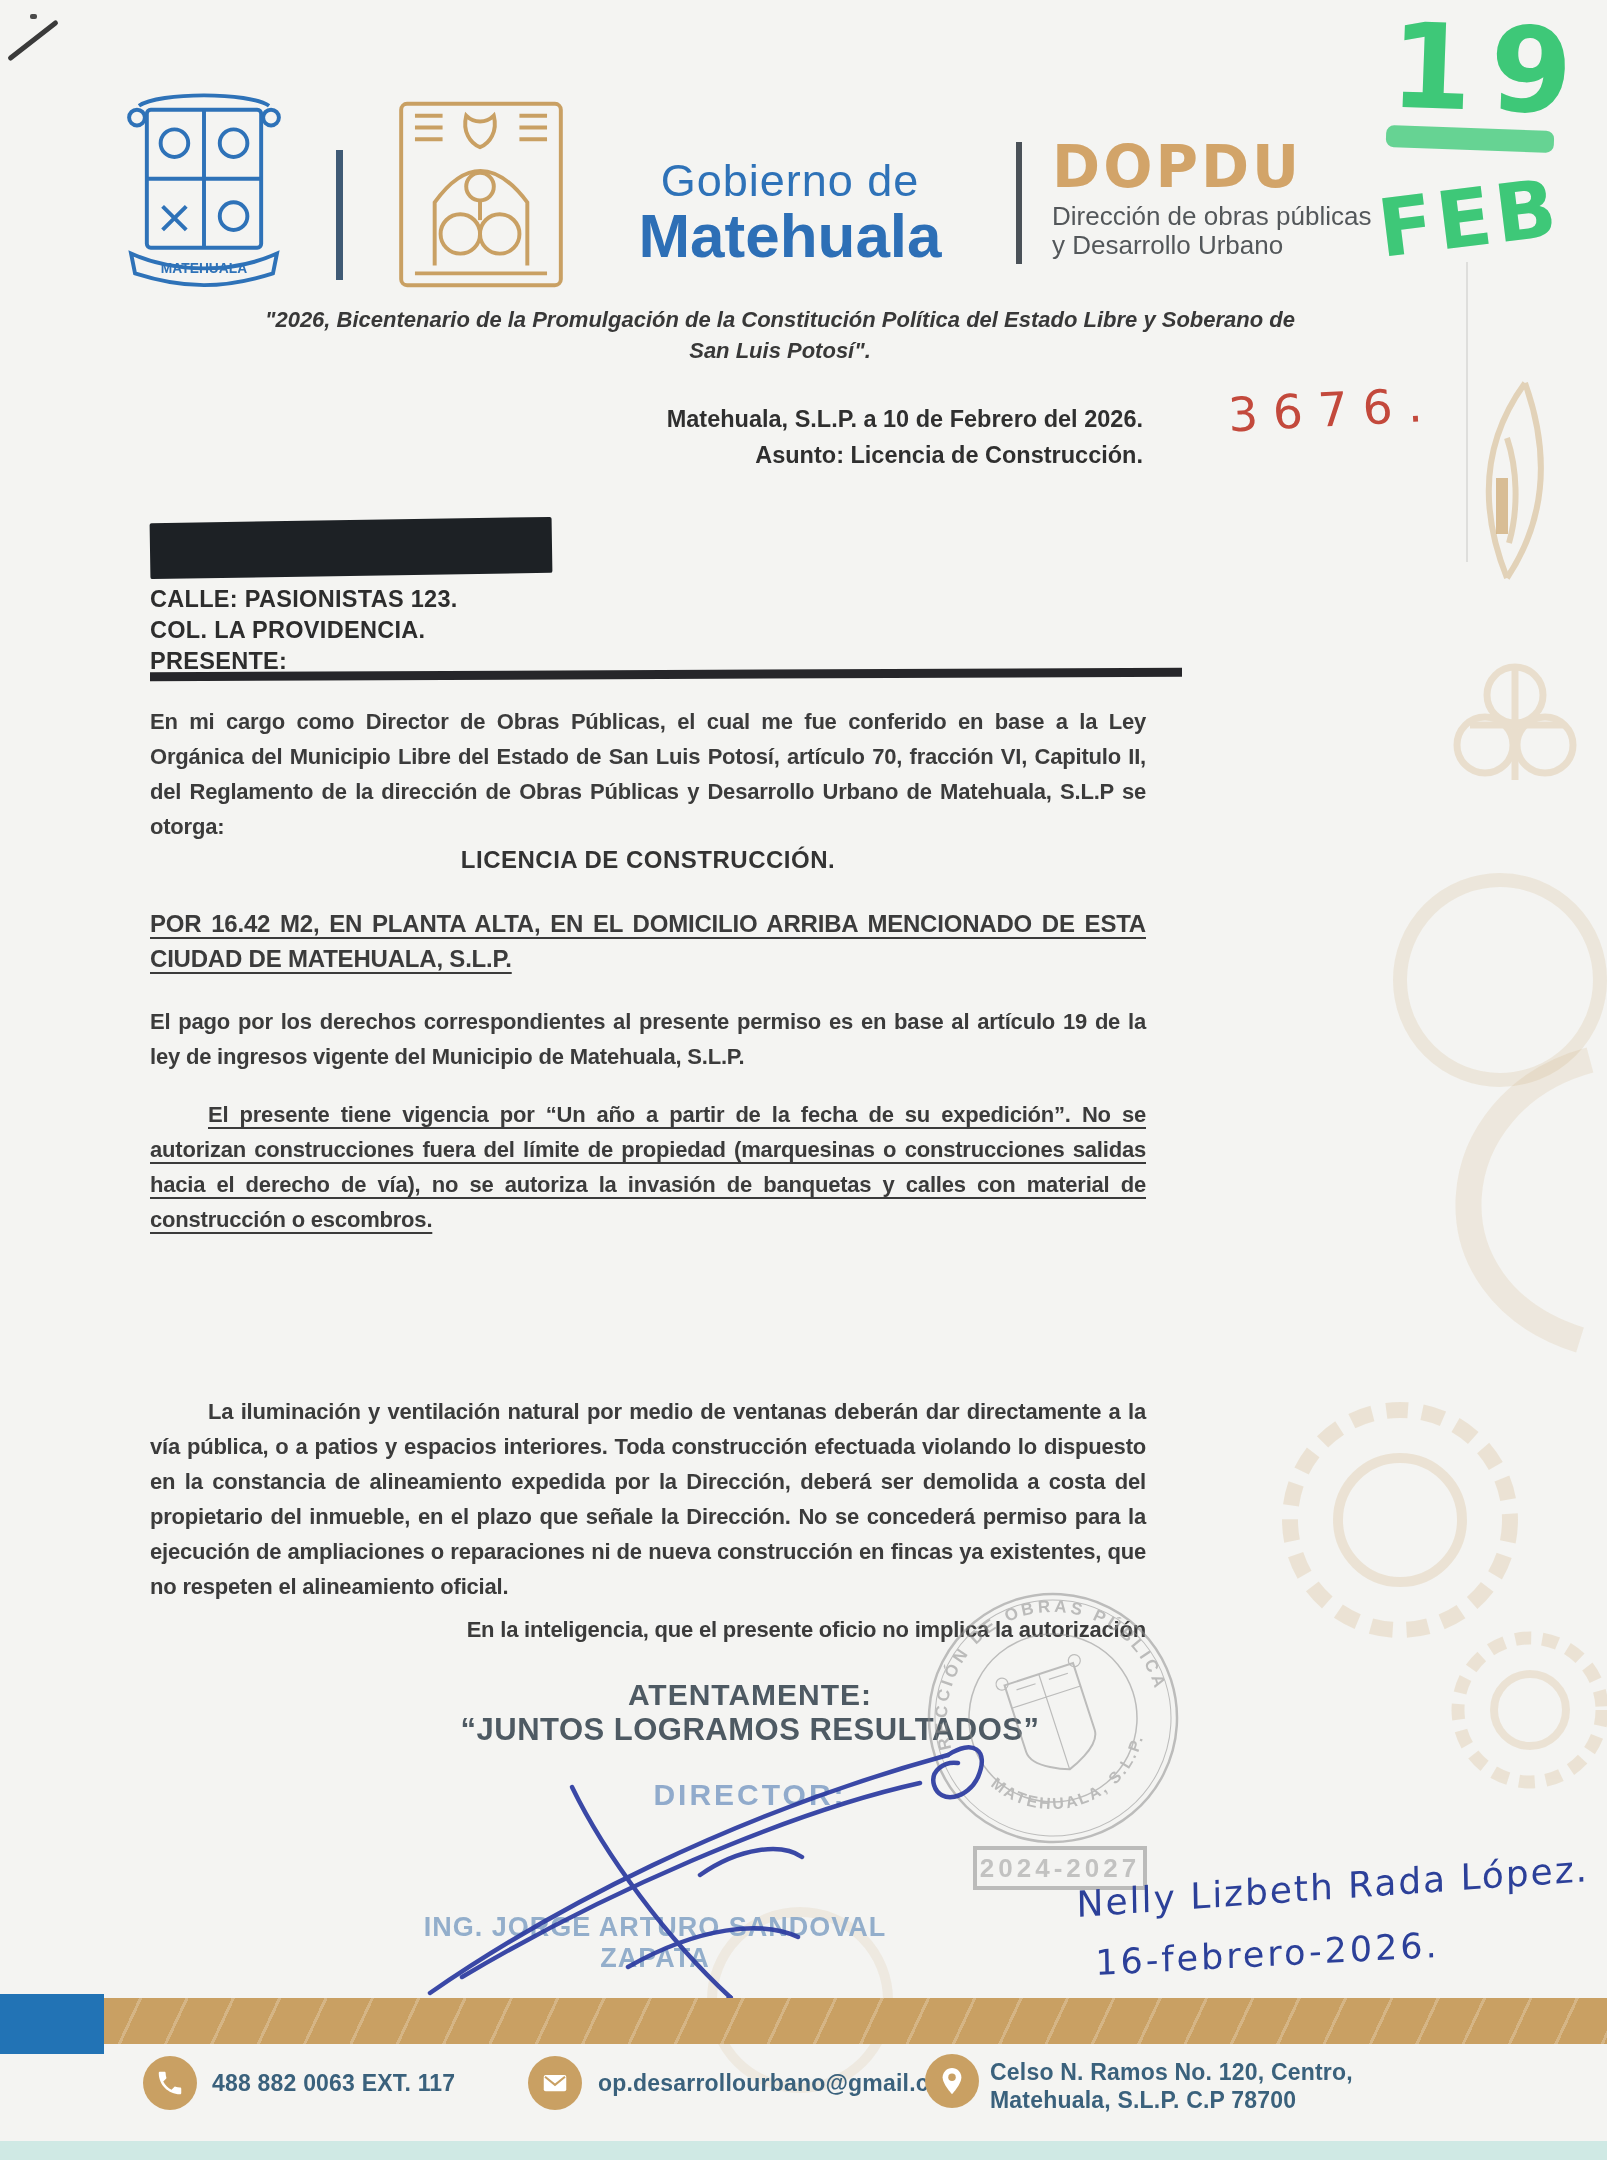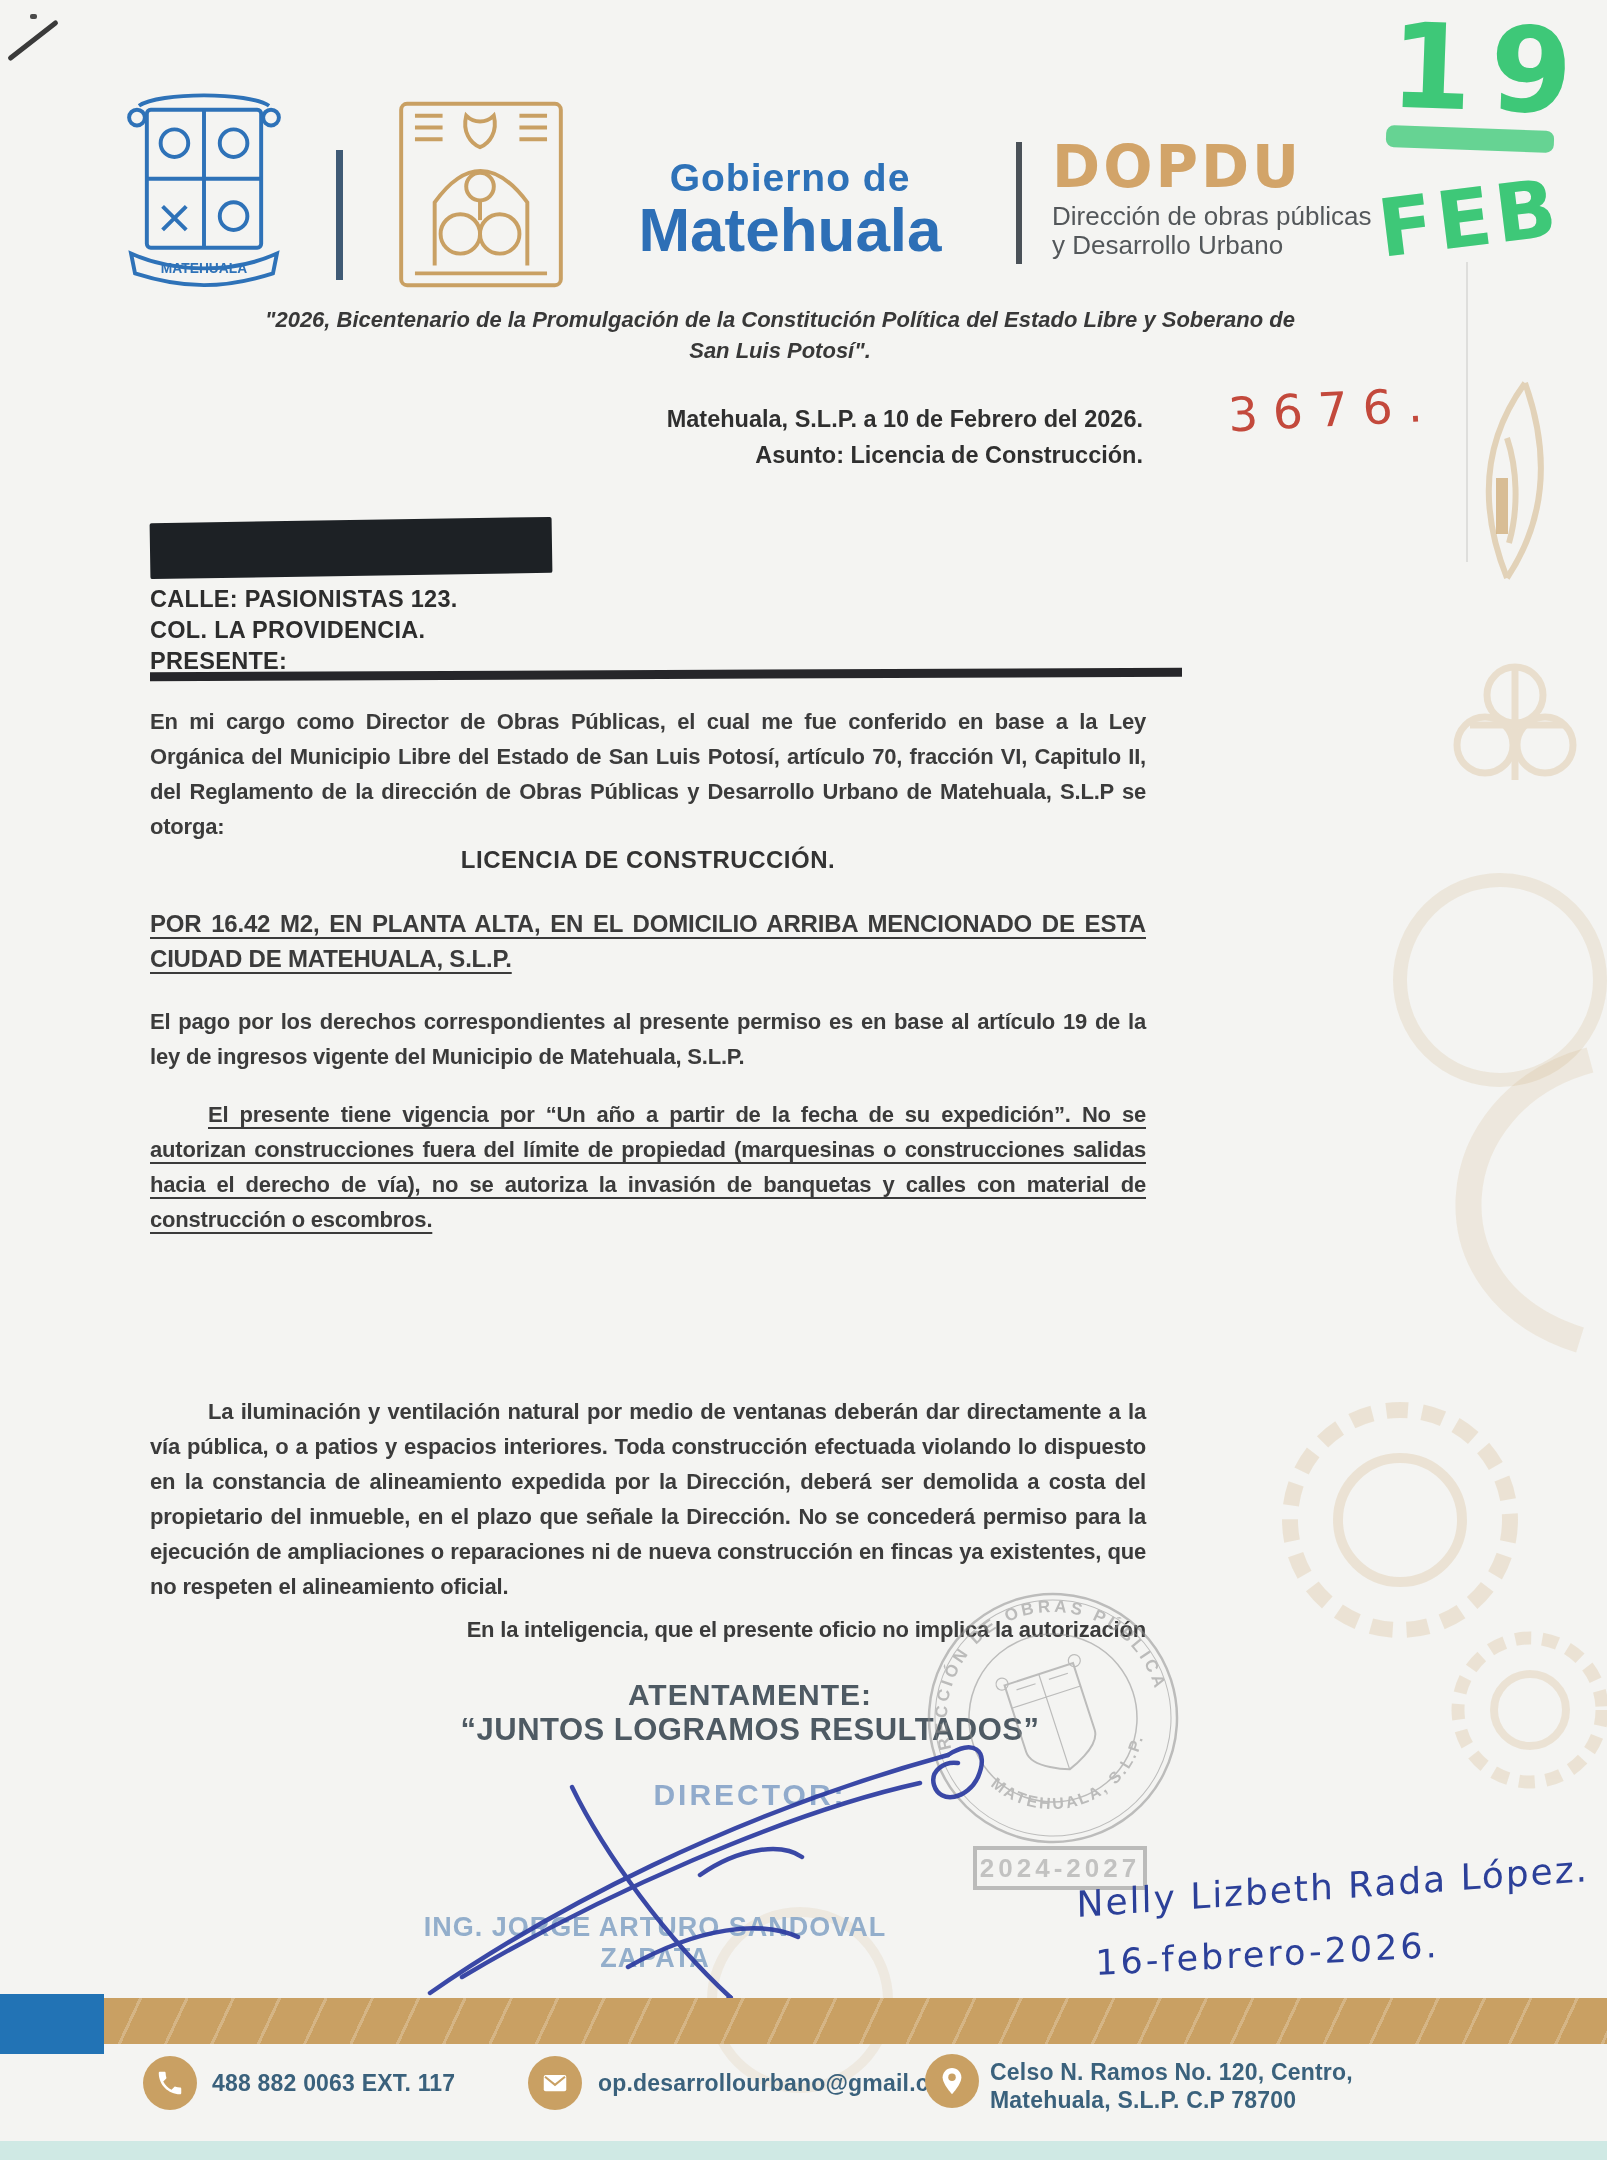--- a/index.html
+++ b/index.html
@@ -16,21 +16,21 @@
   .g-day{left:1390px;top:0px;font-size:118px;font-weight:700;color:#3ec878;transform:rotate(2deg);letter-spacing:18px;font-family:"DejaVu Sans",sans-serif;}
   .g-underline{left:1386px;top:128px;width:168px;height:22px;background:#4ccd82;border-radius:8px;transform:rotate(2deg);opacity:.85;}
   .g-month{left:1378px;top:172px;font-size:80px;font-weight:700;color:#3ec878;transform:rotate(-7deg);letter-spacing:4px;font-family:"DejaVu Sans",sans-serif;}
 
   
   .emblem-blue{left:115px;top:88px;}
   .emblem-tan{left:386px;top:92px;}
   .hdr-div1{left:336px;top:150px;width:7px;height:130px;background:#3f5a75;}
   .hdr-div2{left:1016px;top:142px;width:6px;height:122px;background:#4a5158;}
   .brand{left:575px;top:158px;width:430px;text-align:center;line-height:1;}
-  .brand-pre{font-size:39px;font-weight:700;color:#2e72b8;letter-spacing:1px;}
+  .brand-pre{font-size:45px;font-weight:400;color:#2e72b8;letter-spacing:1px;}
   .brand-title{font-size:62px;font-weight:700;color:#2d6fb6;letter-spacing:0px;margin-top:2px;}
   .dept{left:1052px;top:138px;width:470px;line-height:1;}
   .dept-acro{font-size:58px;font-weight:800;color:#d2a469;letter-spacing:3px;font-family:"DejaVu Sans",sans-serif;}
   .dept-sub{font-size:26px;color:#53575a;font-weight:500;line-height:29px;margin-top:6px;}
 
   
   .motto{left:150px;top:304px;width:1260px;text-align:center;font-style:italic;font-weight:700;font-size:22px;line-height:31px;color:#383838;}
 
   
   .meta{right:464px;top:402px;text-align:right;font-weight:700;font-size:23.5px;line-height:35.5px;color:#2f2f2f;}

